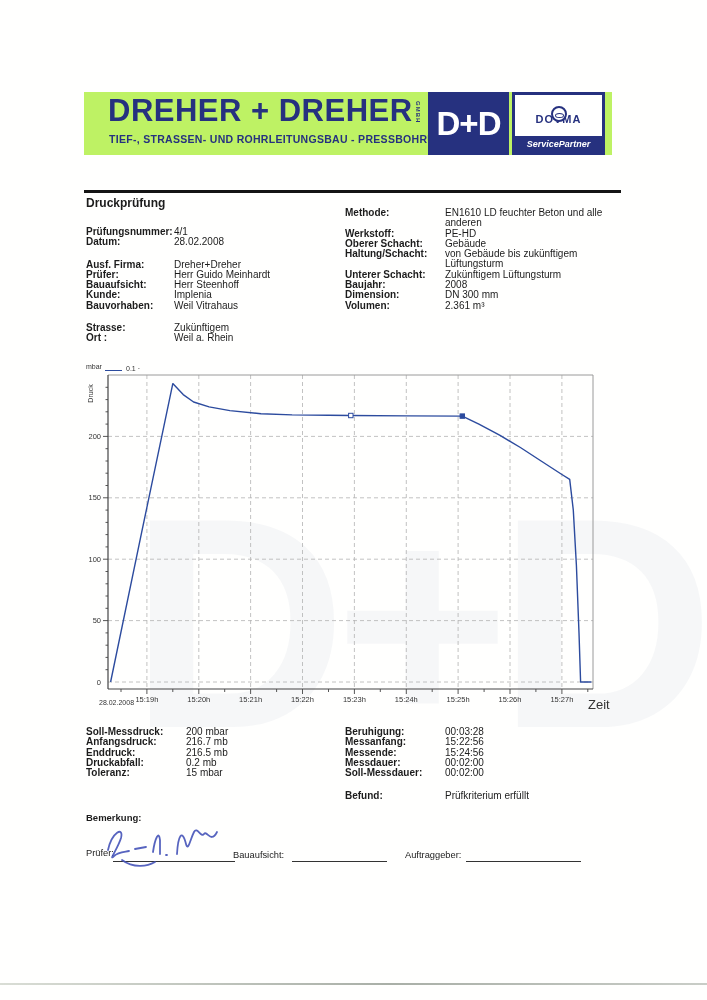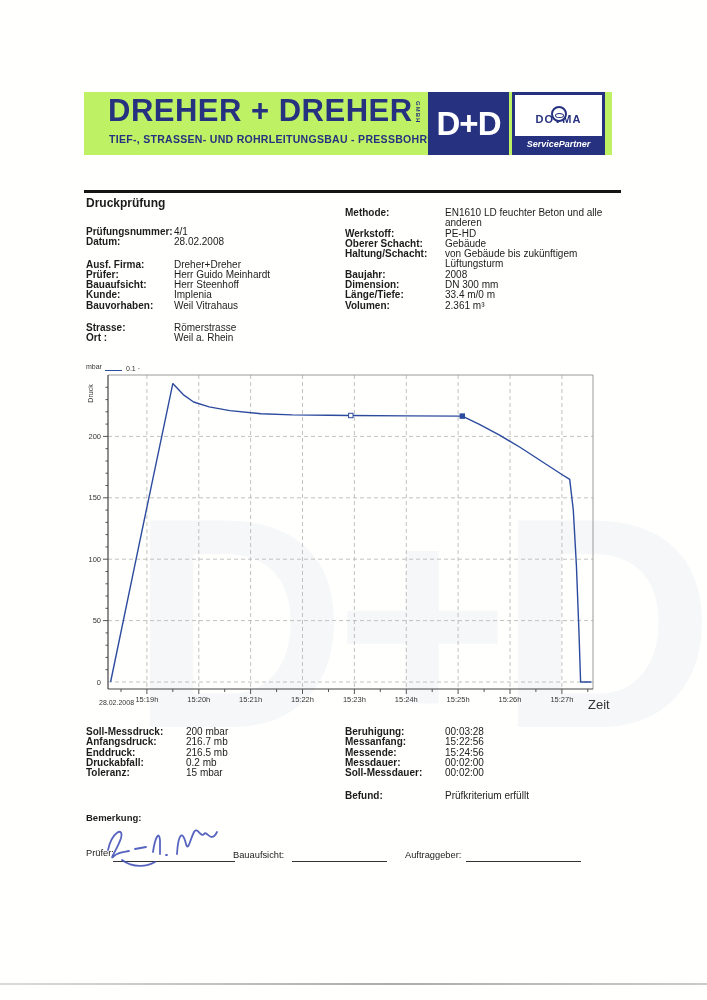--- a/index.html
+++ b/index.html
@@ -119,21 +119,21 @@
         <span class="lbl">Kunde:</span>
         <span class="val">Implenia</span>
       </div>
       <div class="row">
         <span class="lbl">Bauvorhaben:</span>
         <span class="val">Weil Vitrahaus</span>
       </div>
       <div class="spacer"></div>
       <div class="row">
         <span class="lbl">Strasse:</span>
-        <span class="val">Römerstrasse</span>
+        <span class="val">Zukünftigem</span>
       </div>
       <div class="row">
         <span class="lbl">Ort :</span>
         <span class="val">Weil a. Rhein</span>
       </div>
     </div>
   <div class="col" id="info-right">
       <div class="row">
         <span class="lbl">Methode:</span>
         <span class="val">EN1610 LD feuchter Beton und alle anderen</span>
@@ -144,30 +144,30 @@
       </div>
       <div class="row">
         <span class="lbl">Oberer Schacht:</span>
         <span class="val">Gebäude</span>
       </div>
       <div class="row">
         <span class="lbl">Haltung/Schacht:</span>
         <span class="val">von Gebäude bis zukünftigem Lüftungsturm</span>
       </div>
       <div class="row">
+        <span class="lbl">Unterer Schacht:</span>
+        <span class="val">Zukünftigem Lüftungsturm</span>
+      </div>
+      <div class="row">
         <span class="lbl">Baujahr:</span>
         <span class="val">2008</span>
       </div>
       <div class="row">
         <span class="lbl">Dimension:</span>
         <span class="val">DN 300 mm</span>
-      </div>
-      <div class="row">
-        <span class="lbl">Länge/Tiefe:</span>
-        <span class="val">33.4 m/0 m</span>
       </div>
       <div class="row">
         <span class="lbl">Volumen:</span>
         <span class="val">2.361 m³</span>
       </div>
     </div>
 
   <div class="chart">
     <svg id="chart-svg" width="530" height="355" viewBox="0 0 530 355">
         <line x1="61.9" y1="15" x2="61.9" y2="329" stroke="#b3b3b3" stroke-width="0.8" stroke-dasharray="4 3"></line>

